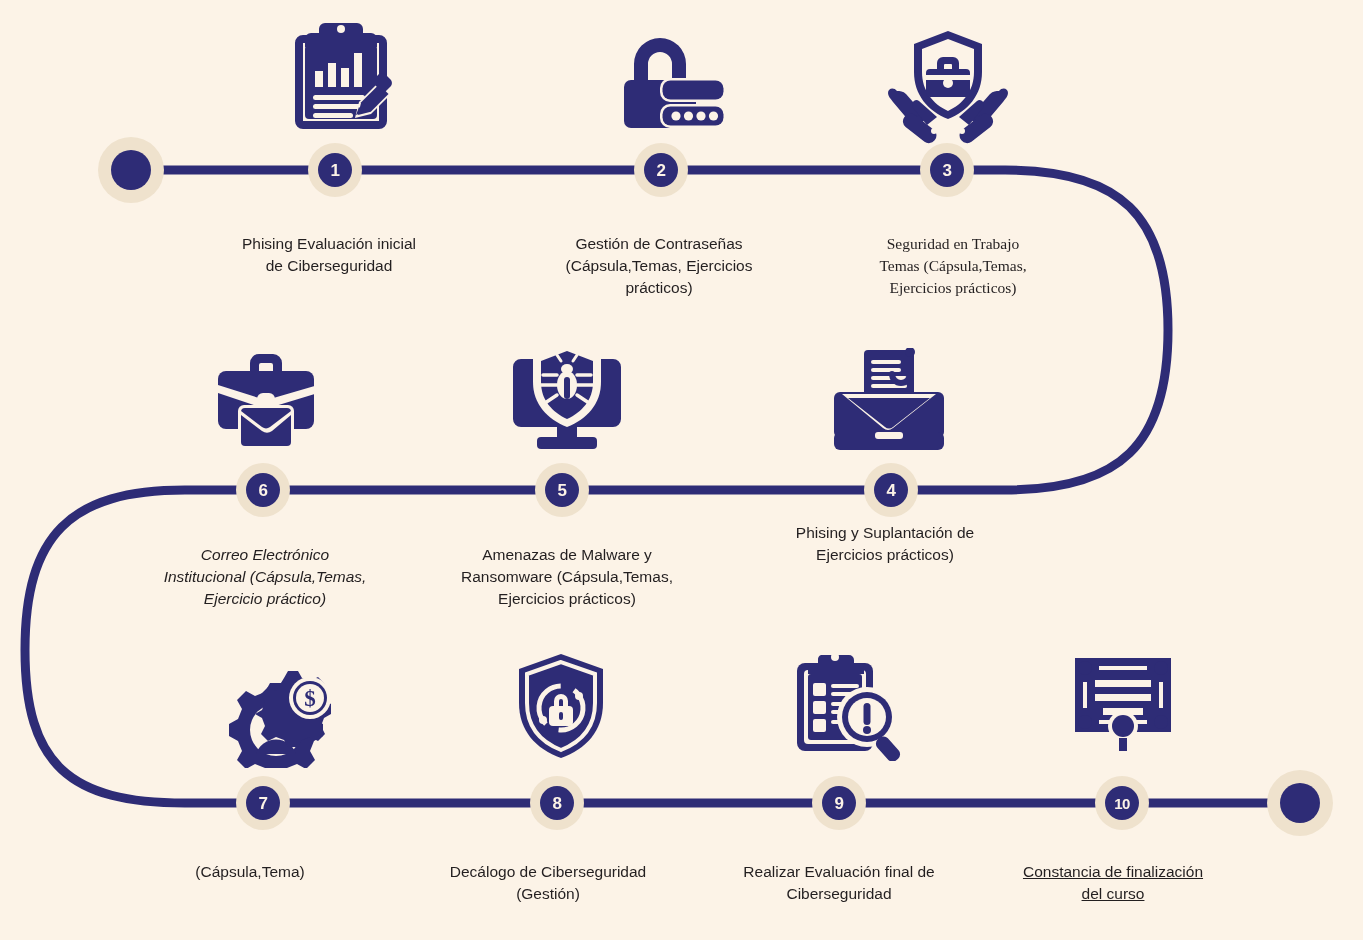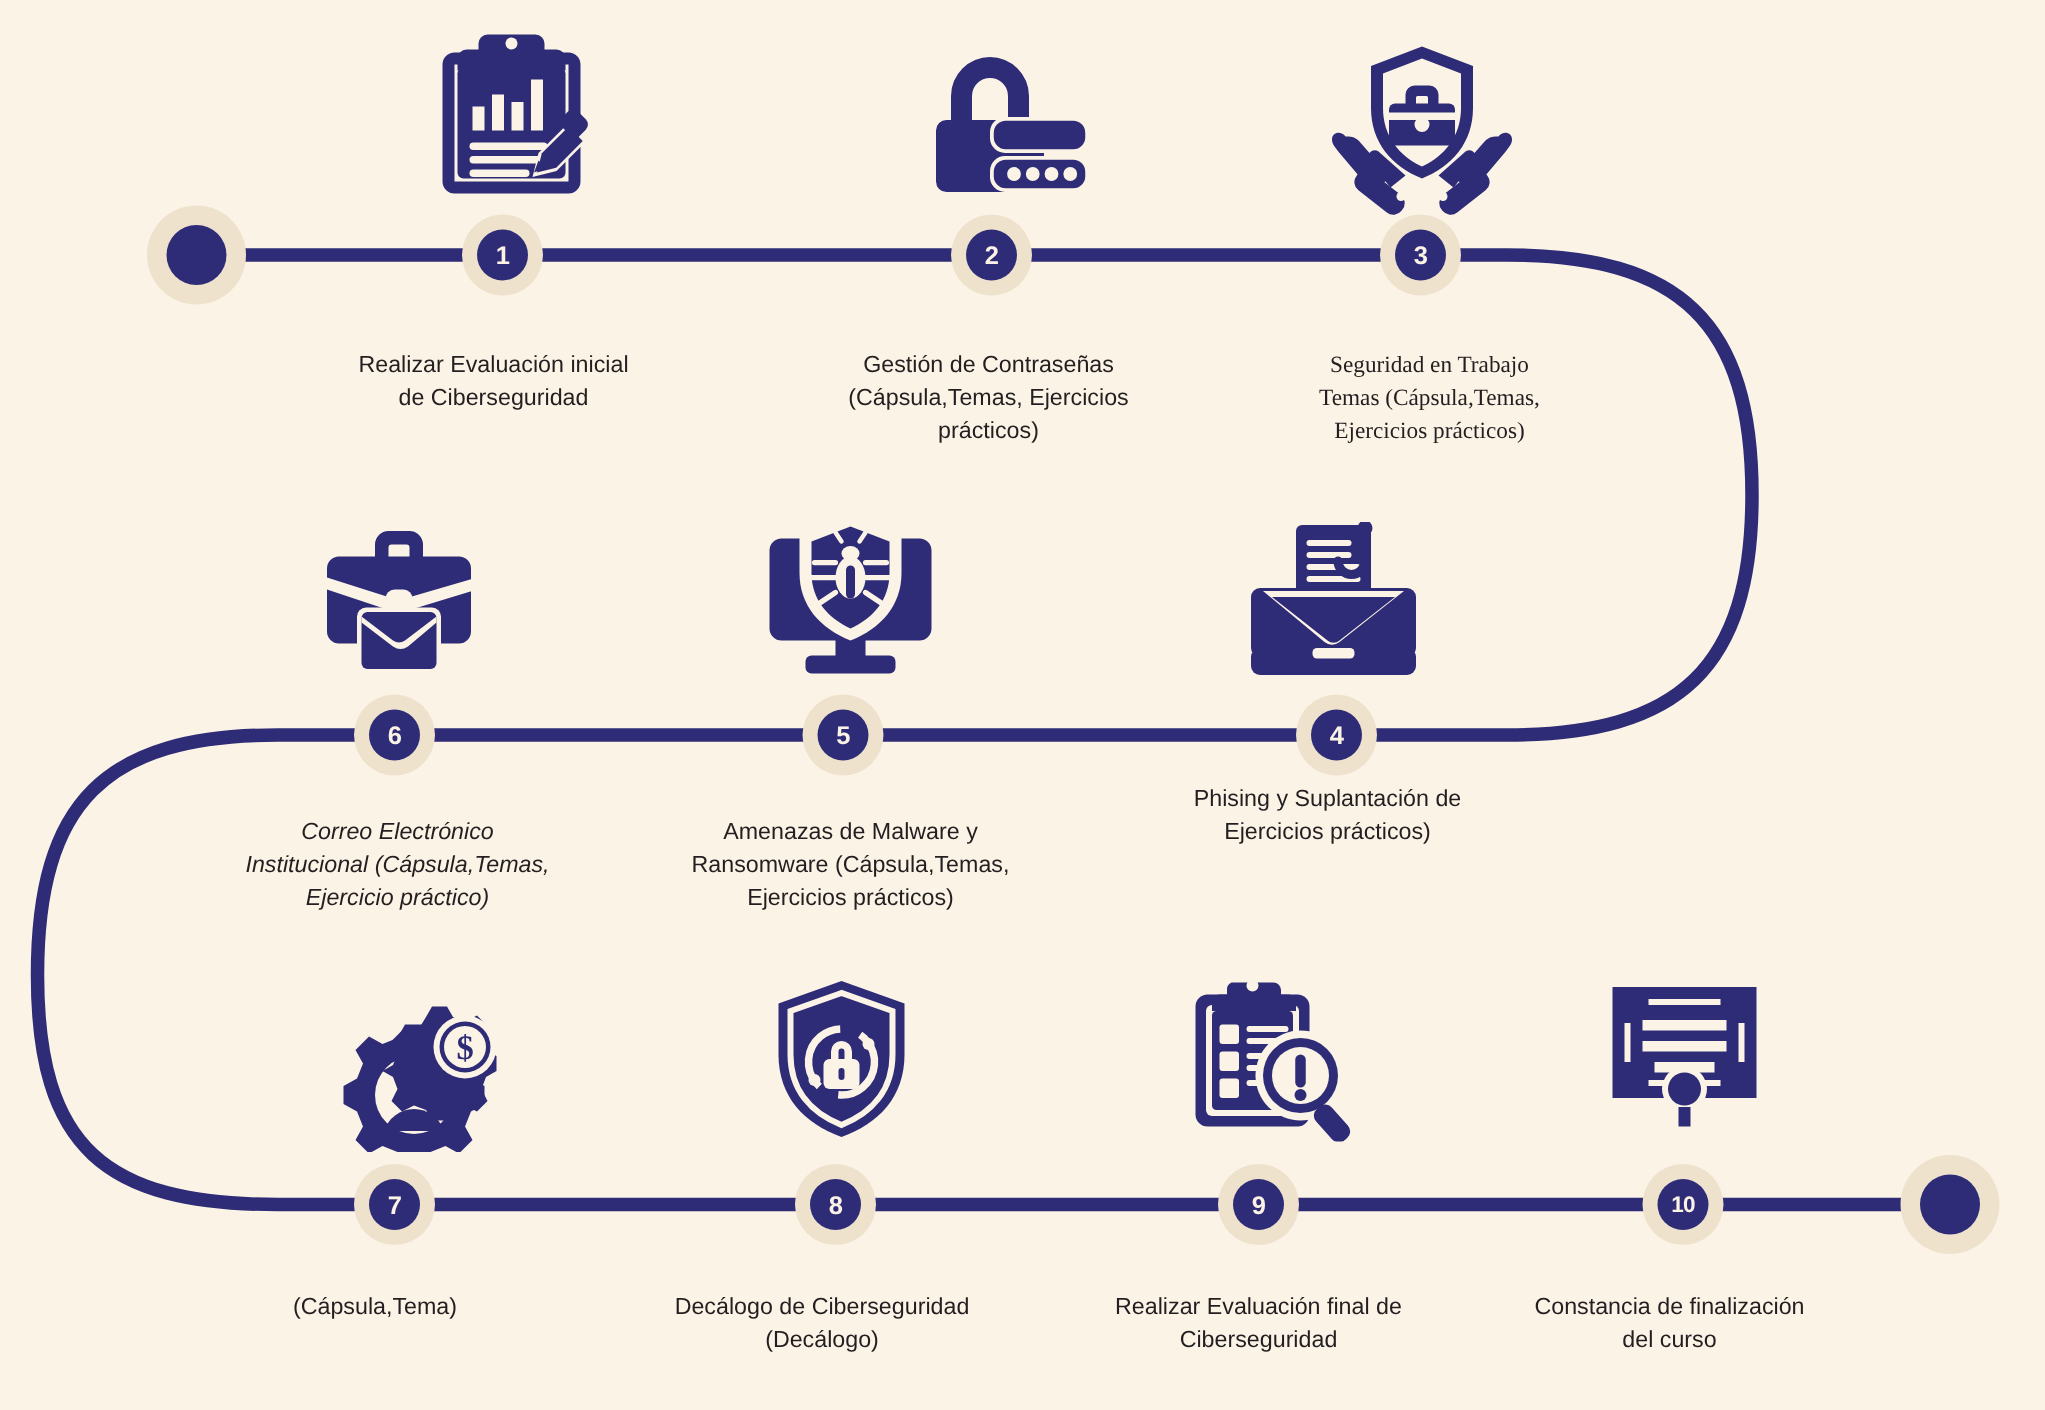--- a/index.html
+++ b/index.html
@@ -321,21 +321,21 @@
   </div>
   <div class="node" style="left:1122px;top:803px;">
     <div class="disc ten">10</div>
   </div>
 
   <div class="endcap" style="left:1300px;top:803px;">
     <div class="disc"></div>
   </div>
 
   <div class="label" style="left:329px;top:233px;width:260px;">
-    <div>Realizar Evaluación inicial</div>
+    <div>Phising Evaluación inicial</div>
     <div>de Ciberseguridad</div>
   </div>
 
   <div class="label" style="left:659px;top:233px;width:270px;">
     <div>Gestión de Contraseñas</div>
     <div>(Cápsula,Temas, Ejercicios</div>
     <div>prácticos)</div>
   </div>
 
   <div class="label" style="left:953px;top:233px;width:250px;font-family:Liberation Serif, serif;">
@@ -360,26 +360,26 @@
     <div>Institucional  (Cápsula,Temas,</div>
     <div>Ejercicio práctico)</div>
   </div>
 
   <div class="label" style="left:250px;top:861px;width:280px;">
     <div>(Cápsula,Tema)</div>
   </div>
 
   <div class="label" style="left:548px;top:861px;width:300px;">
     <div>Decálogo de Ciberseguridad</div>
-    <div>(Decálogo)</div>
+    <div>(Gestión)</div>
   </div>
 
   <div class="label" style="left:839px;top:861px;width:290px;">
     <div>Realizar Evaluación final de</div>
     <div>Ciberseguridad</div>
   </div>
 
-  <div class="label" style="left:1113px;top:861px;width:280px;">
+  <div class="label" style="left:1113px;top:861px;width:280px;text-decoration:underline;">
     <div>Constancia de finalización</div>
     <div>del curso</div>
   </div>
 
 </div>
 
 </body></html>

